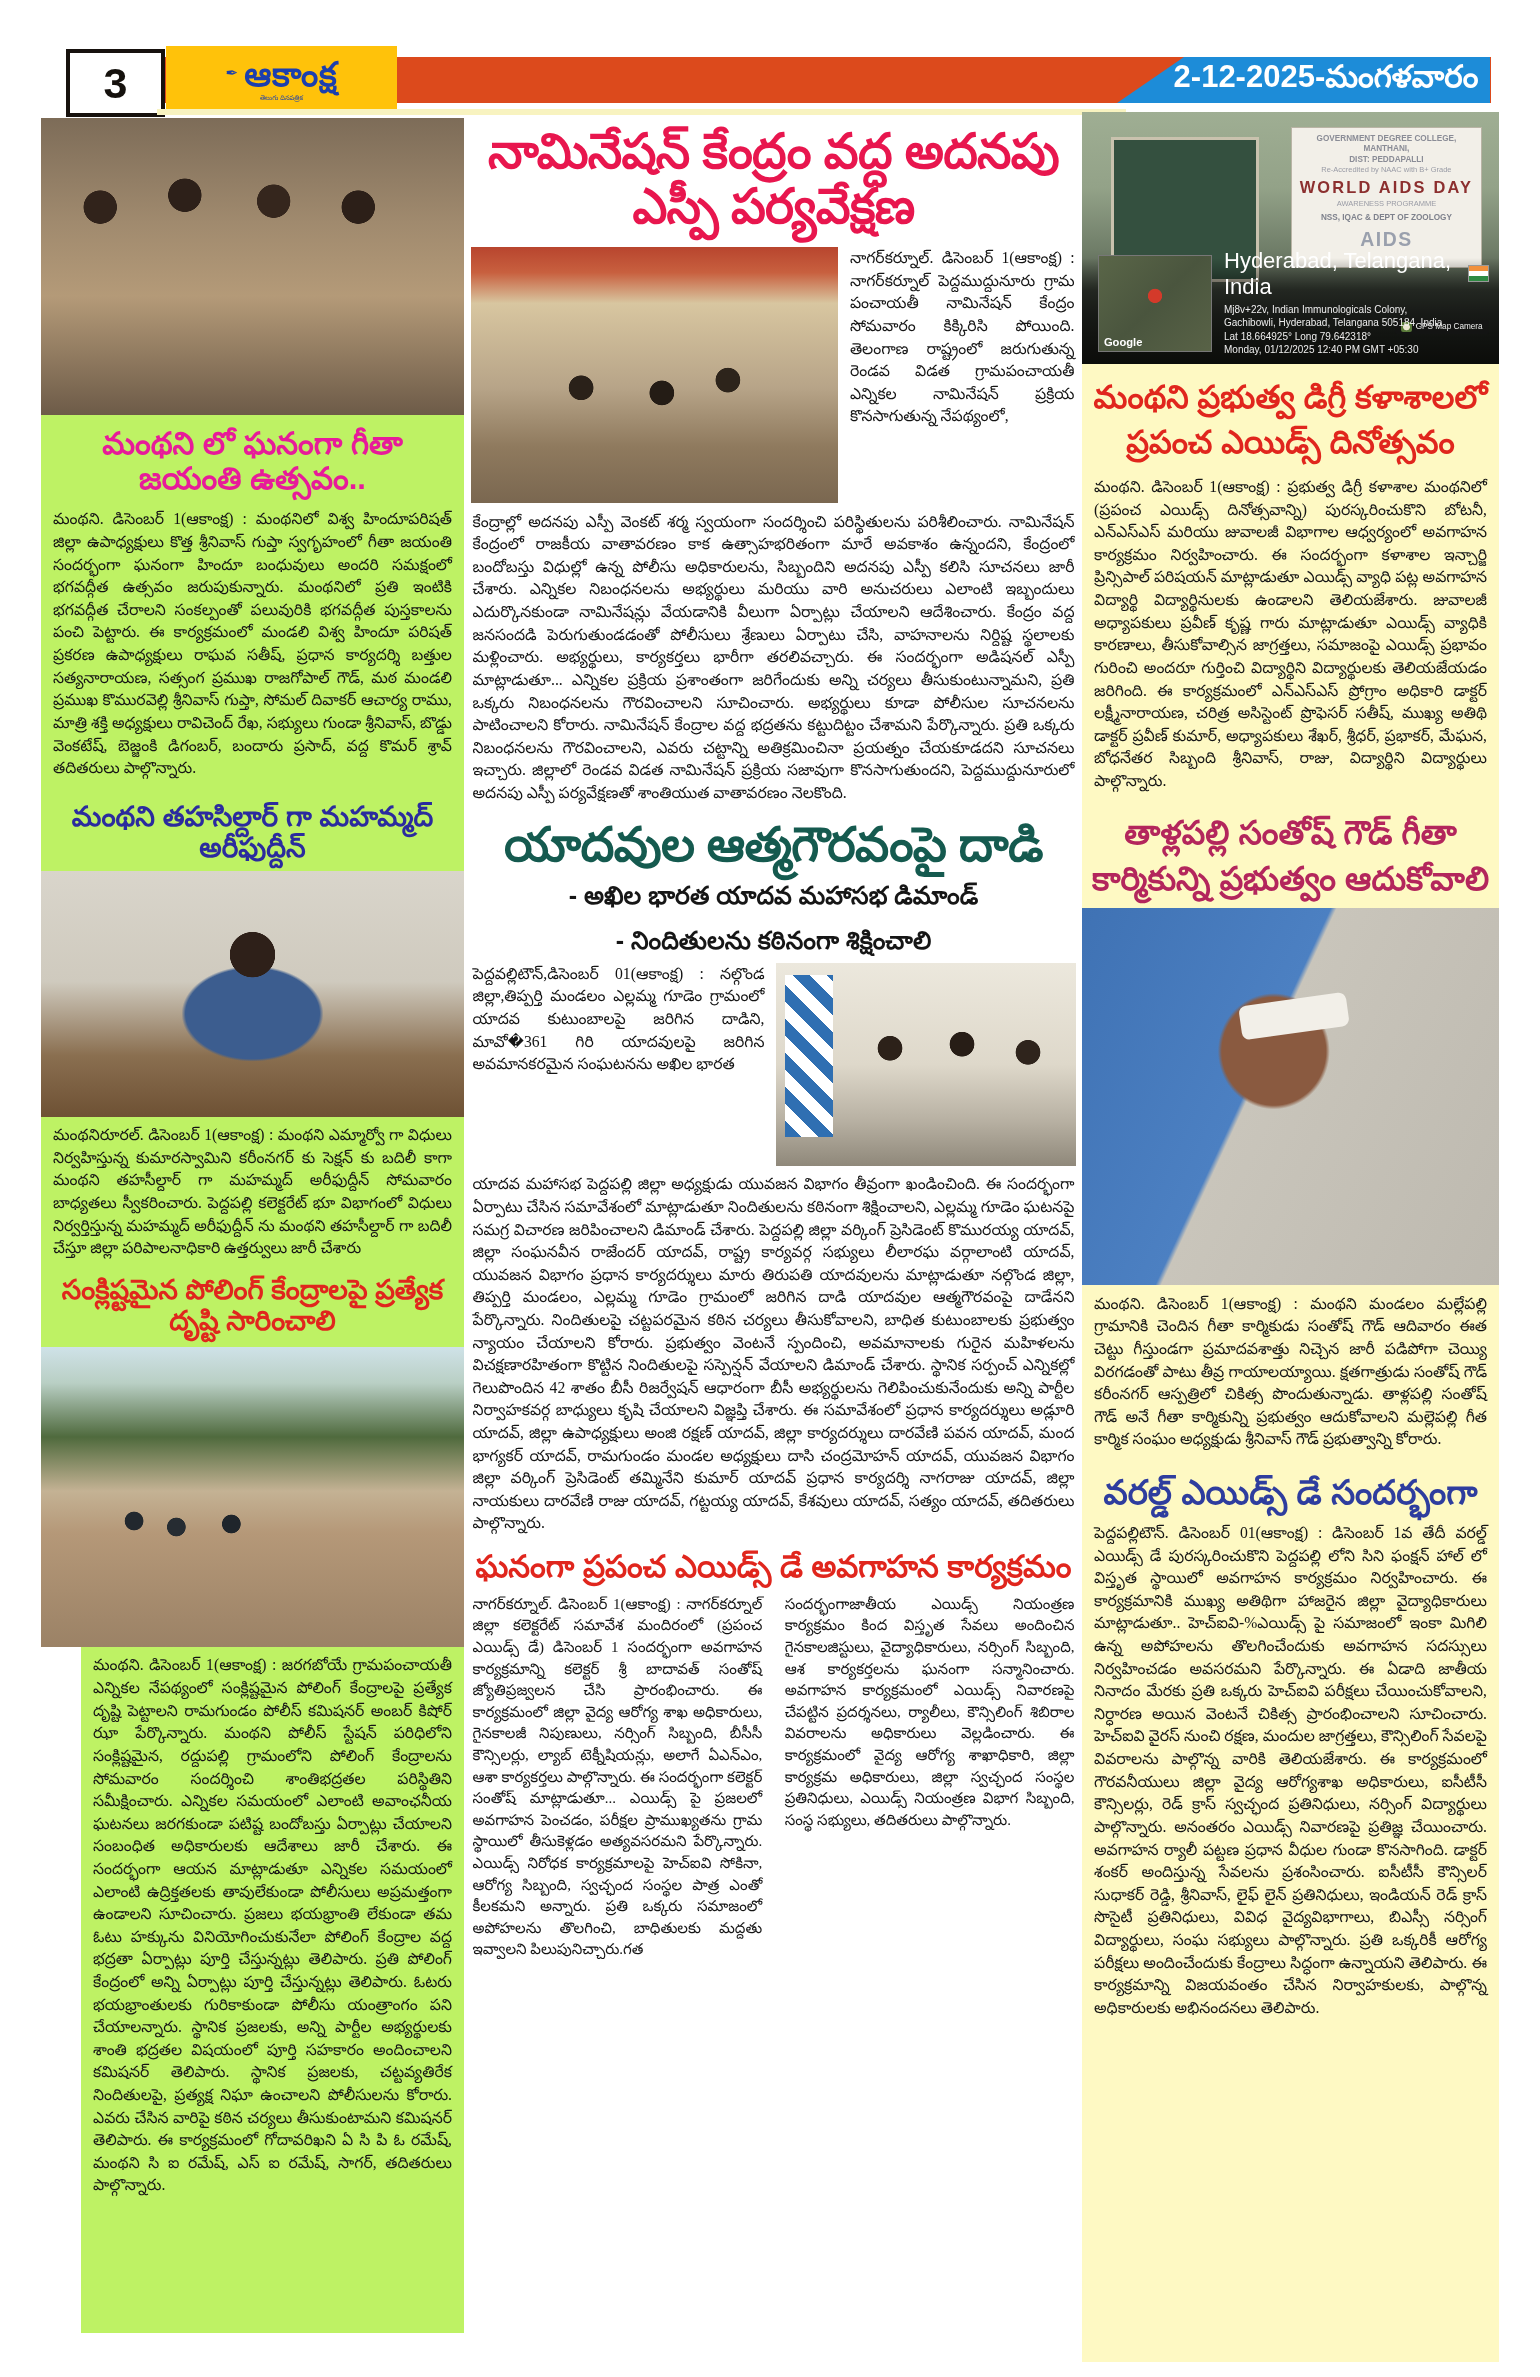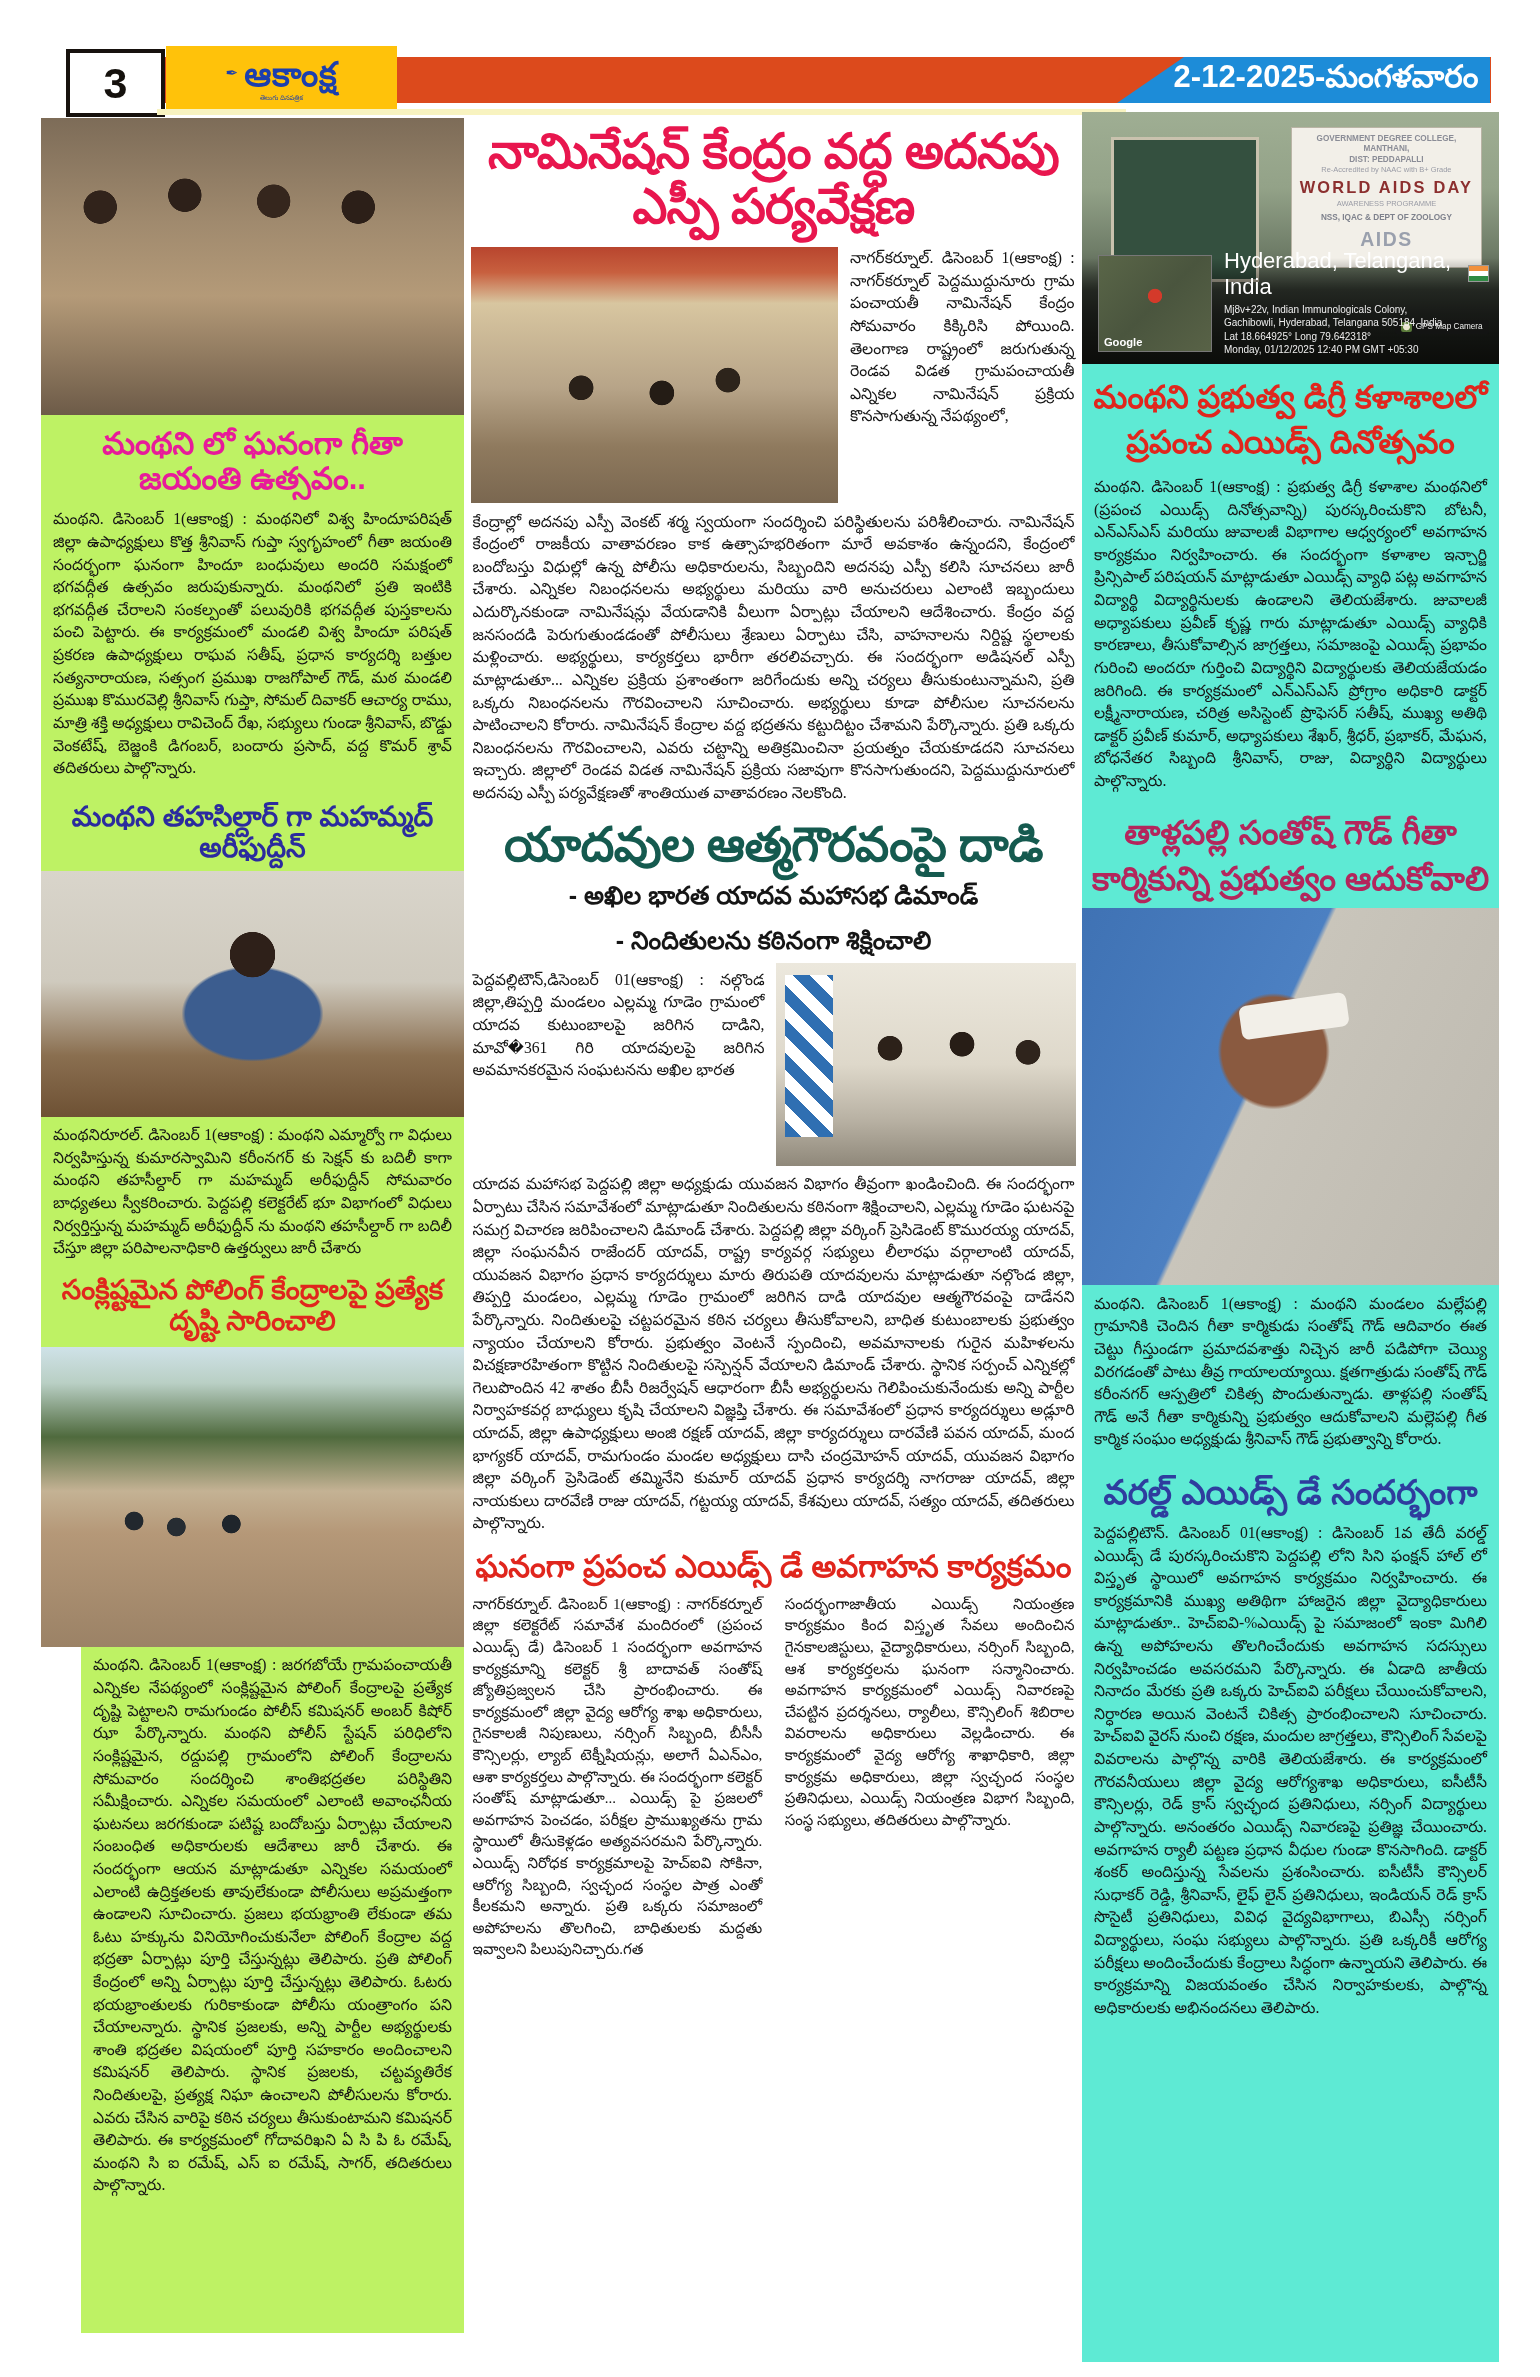--- a/index.html
+++ b/index.html
@@ -24,21 +24,21 @@
     clip-path:polygon(67px 0,100% 0,100% 100%,0 100%);
     display:flex;align-items:center;justify-content:center;}
   .hdr-date span{font-family:"Liberation Sans",sans-serif;font-weight:700;font-size:31px;color:#ffffff;padding-left:45px;}
   .hdr-rule{left:157px;top:109px;width:969px;height:6px;background:#f8f3c0;}
   
   .col{position:absolute;}
   .photo{position:relative;width:100%;overflow:hidden;}
   .bodytxt{font-size:15.7px;line-height:1.44;text-align:justify;padding:7.5px 12px 10.4px 12px;color:#141414;}
   .bodytxt.small{font-size:15px;}
   .ybg{background:#bef264;}
-  .mintbg{background:#5eead4;}
+  .mintbg{background:#fef9c3;}
   .hl{font-family:"Liberation Sans",sans-serif;font-weight:800;text-align:center;line-height:1.12;}
   .sub{font-family:"Liberation Sans",sans-serif;font-weight:700;text-align:center;color:#161616;}
   
   .scene-group{background:
     radial-gradient(circle at 14% 30%, #31231b 0 16.4px, transparent 17px),
     radial-gradient(circle at 34% 26%, #2d2019 0 16.4px, transparent 17px),
     radial-gradient(circle at 55% 28%, #35261d 0 16.4px, transparent 17px),
     radial-gradient(circle at 75% 30%, #2c1f18 0 16.4px, transparent 17px),
     linear-gradient(180deg,#7d6c58 0%,#a08a6e 35%,#b49a78 60%,#6d5b48 100%);}
   .scene-desk{background:
@@ -139,21 +139,21 @@
     <div class="bodytxt" style="padding:0 1.5px;">నాగర్‌కర్నూల్. డిసెంబర్ 1(ఆకాంక్ష) : నాగర్‌కర్నూల్ పెద్దముద్దునూరు గ్రామ పంచాయతీ నామినేషన్ కేంద్రం సోమవారం కిక్కిరిసి పోయింది. తెలంగాణ రాష్ట్రంలో జరుగుతున్న రెండవ విడత గ్రామపంచాయతీ ఎన్నికల నామినేషన్ ప్రక్రియ కొనసాగుతున్న నేపథ్యంలో,</div>
   </div>
 
   <div class="bodytxt" style="padding:7.5px 1.5px;">కేంద్రాల్లో అదనపు ఎస్పీ వెంకట్ శర్మ స్వయంగా సందర్శించి పరిస్థితులను పరిశీలించారు. నామినేషన్ కేంద్రంలో రాజకీయ వాతావరణం కాక ఉత్సాహభరితంగా మారే అవకాశం ఉన్నందని, కేంద్రంలో బందోబస్తు విధుల్లో ఉన్న పోలీసు అధికారులను, సిబ్బందిని అదనపు ఎస్పీ కలిసి సూచనలు జారీ చేశారు. ఎన్నికల నిబంధనలను అభ్యర్థులు మరియు వారి అనుచరులు ఎలాంటి ఇబ్బందులు ఎదుర్కొనకుండా నామినేషన్లు వేయడానికి వీలుగా ఏర్పాట్లు చేయాలని ఆదేశించారు. కేంద్రం వద్ద జనసందడి పెరుగుతుండడంతో పోలీసులు శ్రేణులు ఏర్పాటు చేసి, వాహనాలను నిర్దిష్ట స్థలాలకు మళ్లించారు. అభ్యర్థులు, కార్యకర్తలు భారీగా తరలివచ్చారు. ఈ సందర్భంగా అడిషనల్ ఎస్పీ మాట్లాడుతూ... ఎన్నికల ప్రక్రియ ప్రశాంతంగా జరిగేందుకు అన్ని చర్యలు తీసుకుంటున్నామని, ప్రతి ఒక్కరు నిబంధనలను గౌరవించాలని సూచించారు. అభ్యర్థులు కూడా పోలీసుల సూచనలను పాటించాలని కోరారు. నామినేషన్ కేంద్రాల వద్ద భద్రతను కట్టుదిట్టం చేశామని పేర్కొన్నారు. ప్రతి ఒక్కరు నిబంధనలను గౌరవించాలని, ఎవరు చట్టాన్ని అతిక్రమించినా ప్రయత్నం చేయకూడదని సూచనలు ఇచ్చారు. జిల్లాలో రెండవ విడత నామినేషన్ ప్రక్రియ సజావుగా కొనసాగుతుందని, పెద్దముద్దునూరులో అదనపు ఎస్పీ పర్యవేక్షణతో శాంతియుత వాతావరణం నెలకొంది.</div>
 
   <div class="hl" style="color:#155a4f;font-size:48px;letter-spacing:-0.7px;padding:6px 0 7.5px;">యాదవుల ఆత్మగౌరవంపై దాడి</div>
   <div class="sub" style="font-size:25px;padding:1.5px 0 9px;">- అఖిల భారత యాదవ మహాసభ డిమాండ్</div>
   <div class="sub" style="font-size:25px;padding:1.5px 0;">- నిందితులను కఠినంగా శిక్షించాలి</div>
 
   <div style="display:flex;gap:10.4px;">
-    <div class="bodytxt" style="padding:0 1.5px;width:292px;flex:none;margin-top:6px;">పెద్దవల్లిటౌన్,డిసెంబర్ 01(ఆకాంక్ష) : నల్గొండ జిల్లా,తిప్పర్తి మండలం ఎల్లమ్మ గూడెం గ్రామంలో యాదవ కుటుంబాలపై జరిగిన దాడిని, మావో�361 గిరి యాదవులపై జరిగిన అవమానకరమైన సంఘటనను అఖిల భారత</div>
+    <div class="bodytxt" style="padding:0 1.5px;width:292px;flex:none;">పెద్దవల్లిటౌన్,డిసెంబర్ 01(ఆకాంక్ష) : నల్గొండ జిల్లా,తిప్పర్తి మండలం ఎల్లమ్మ గూడెం గ్రామంలో యాదవ కుటుంబాలపై జరిగిన దాడిని, మావో�361 గిరి యాదవులపై జరిగిన అవమానకరమైన సంఘటనను అఖిల భారత</div>
     <div class="photo scene-meet" style="flex:1;height:203px;">
       <div style="position:absolute;left:3%;top:6%;width:16%;height:80%;background:
         repeating-linear-gradient(45deg,#2f6fb2 0 12px,#ffffff 12px 24px);"></div>
     </div>
   </div>
 
   <div class="bodytxt" style="padding:7.5px 1.5px;">యాదవ మహాసభ పెద్దపల్లి జిల్లా అధ్యక్షుడు యువజన విభాగం తీవ్రంగా ఖండించింది. ఈ సందర్భంగా ఏర్పాటు చేసిన సమావేశంలో మాట్లాడుతూ నిందితులను కఠినంగా శిక్షించాలని, ఎల్లమ్మ గూడెం ఘటనపై సమగ్ర విచారణ జరిపించాలని డిమాండ్ చేశారు. పెద్దపల్లి జిల్లా వర్కింగ్ ప్రెసిడెంట్ కొమురయ్య యాదవ్, జిల్లా సంఘనవీన రాజేందర్ యాదవ్, రాష్ట్ర కార్యవర్గ సభ్యులు లీలారఘ వర్గాలాంటి యాదవ్, యువజన విభాగం ప్రధాన కార్యదర్శులు మారు తిరుపతి యాదవులను మాట్లాడుతూ నల్గొండ జిల్లా, తిప్పర్తి మండలం, ఎల్లమ్మ గూడెం గ్రామంలో జరిగిన దాడి యాదవుల ఆత్మగౌరవంపై దాడేనని పేర్కొన్నారు. నిందితులపై చట్టపరమైన కఠిన చర్యలు తీసుకోవాలని, బాధిత కుటుంబాలకు ప్రభుత్వం న్యాయం చేయాలని కోరారు. ప్రభుత్వం వెంటనే స్పందించి, అవమానాలకు గురైన మహిళలను విచక్షణారహితంగా కొట్టిన నిందితులపై సస్పెన్షన్ వేయాలని డిమాండ్ చేశారు. స్థానిక సర్పంచ్ ఎన్నికల్లో గెలుపొందిన 42 శాతం బీసీ రిజర్వేషన్ ఆధారంగా బీసీ అభ్యర్థులను గెలిపించుకునేందుకు అన్ని పార్టీల నిర్వాహకవర్గ బాధ్యులు కృషి చేయాలని విజ్ఞప్తి చేశారు. ఈ సమావేశంలో ప్రధాన కార్యదర్శులు అడ్లూరి యాదవ్, జిల్లా ఉపాధ్యక్షులు అంజి రక్షణ్ యాదవ్, జిల్లా కార్యదర్శులు దారవేణి పవన యాదవ్, మంద భాగ్యకర్ యాదవ్, రామగుండం మండల అధ్యక్షులు దాసి చంద్రమోహన్ యాదవ్, యువజన విభాగం జిల్లా వర్కింగ్ ప్రెసిడెంట్ తమ్మినేని కుమార్ యాదవ్ ప్రధాన కార్యదర్శి నాగరాజు యాదవ్, జిల్లా నాయకులు దారవేణి రాజు యాదవ్, గట్టయ్య యాదవ్, కేశవులు యాదవ్, సత్యం యాదవ్, తదితరులు పాల్గొన్నారు.</div>
 
   <div class="hl" style="color:#e0261d;font-size:31px;padding:7.5px 0 9px;">ఘనంగా ప్రపంచ ఎయిడ్స్ డే అవగాహన కార్యక్రమం</div>
 

